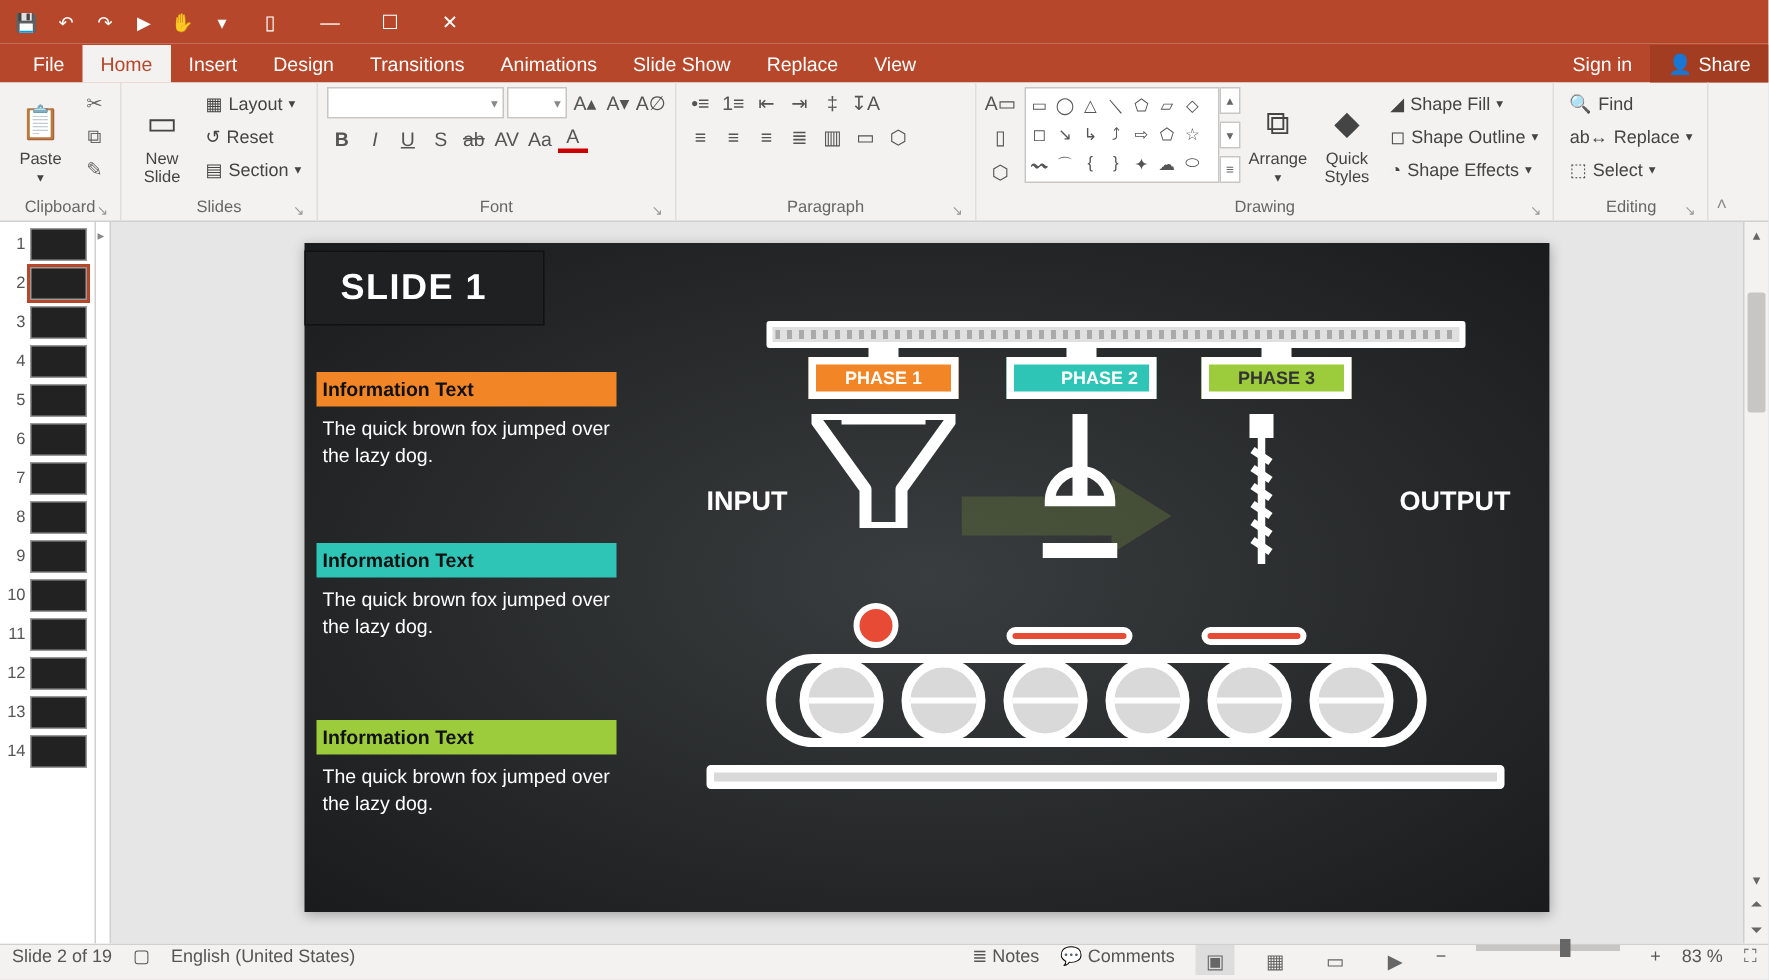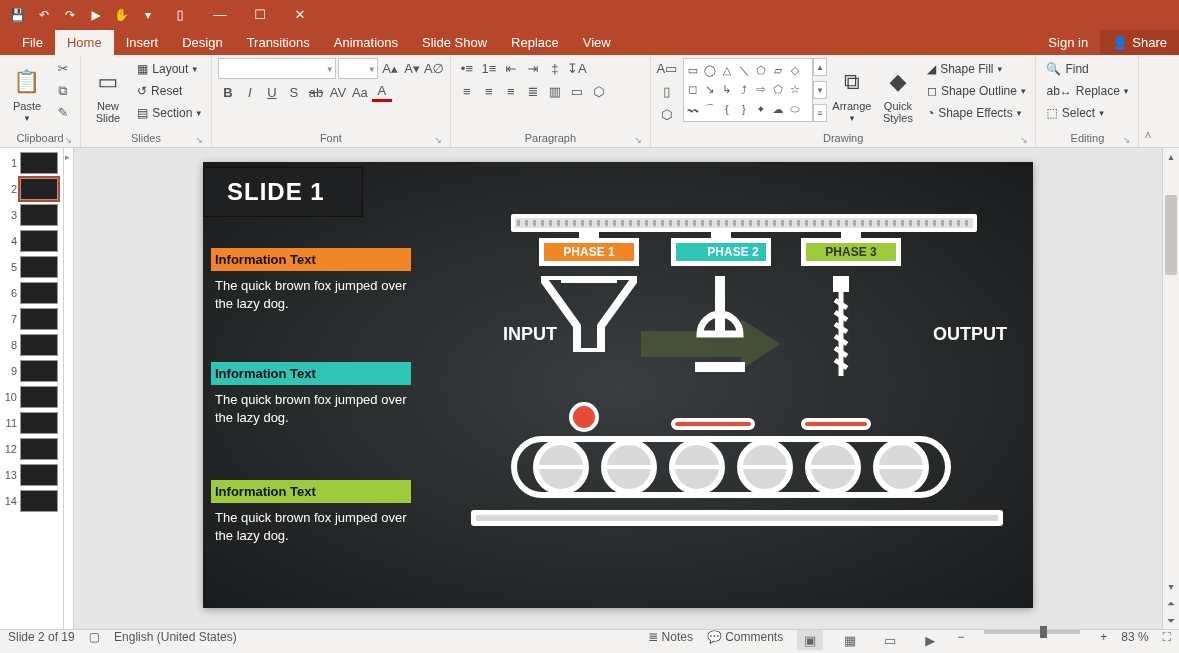--- a/index.html
+++ b/index.html
@@ -82,21 +82,21 @@
   .phasebox{ position:absolute; top:24px; width:100px; height:28px; border:5px solid #fff; display:flex;align-items:center;justify-content:center; font-size:12px; font-weight:bold;}
   .p1{left:68px; background:#f28526; color:#fff;}
   .p2{left:200px; background:#2ec4b6; color:#fff;padding-left:24px;}
   .p3{left:330px; background:#9ccc3c; color:#333;}
   .arm{position:absolute; top:18px; width:20px; height:16px; background:#fff;}
   .a1{left:108px;} .a2{left:240px;} .a3{left:370px;}
   .funnel{ position:absolute; top:62px; left:70px; width:96px; height:76px;}
   .funnel svg{width:100%;height:100%;}
   .press{ position:absolute; top:62px; left:224px; width:50px; height:100px;}
   .drill{ position:absolute; top:62px; left:358px; width:24px; height:106px;}
-  .ioLabel{position:absolute; top:110px; font-size:18px; font-weight:bold;margin-left:32px;}
+  .ioLabel{position:absolute; top:110px; font-size:18px; font-weight:bold;}
   .inL{left:0px;} .outL{right:10px;}
   .bgArrow{ position:absolute; top:105px; left:170px; width:140px; height:50px; opacity:.5;}
   .ball{ position:absolute; top:188px; left:98px; width:30px;height:30px; background:#e84b35; border-radius:50%; border:4px solid #fff;}
   .plate{ position:absolute; top:204px; height:12px; background:#e84b35; border:4px solid #fff; border-radius:8px;}
   .pl2{left:200px;width:84px;} .pl3{left:330px;width:70px;}
   .conveyor{ position:absolute; top:222px; left:40px; width:440px; height:62px; border:6px solid #fff; border-radius:32px; background:transparent; display:flex; align-items:center; justify-content:space-evenly; padding:0 4px;}
   .wheel{ width:56px;height:56px; border:6px solid #fff; border-radius:50%; background:#d9d9d9; position:relative;}
   .wheel::after{content:"";position:absolute;left:0;right:0;top:50%;height:4px;background:#fff;transform:translateY(-50%);}
   .base{ position:absolute; top:296px; left:0px; right:14px; height:16px; background:#d9d9d9; border:5px solid #fff; border-radius:3px;}
 

